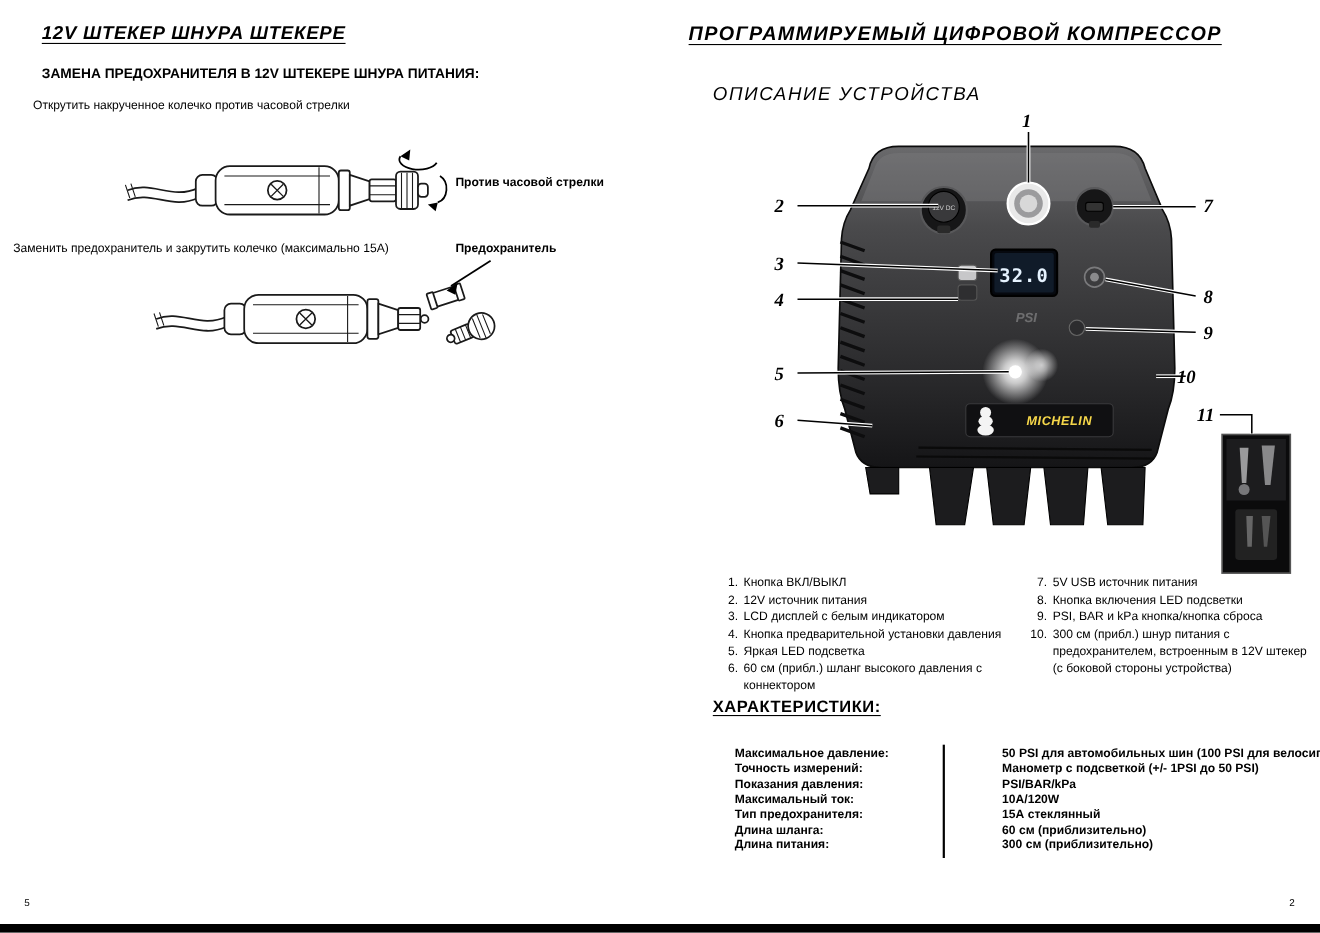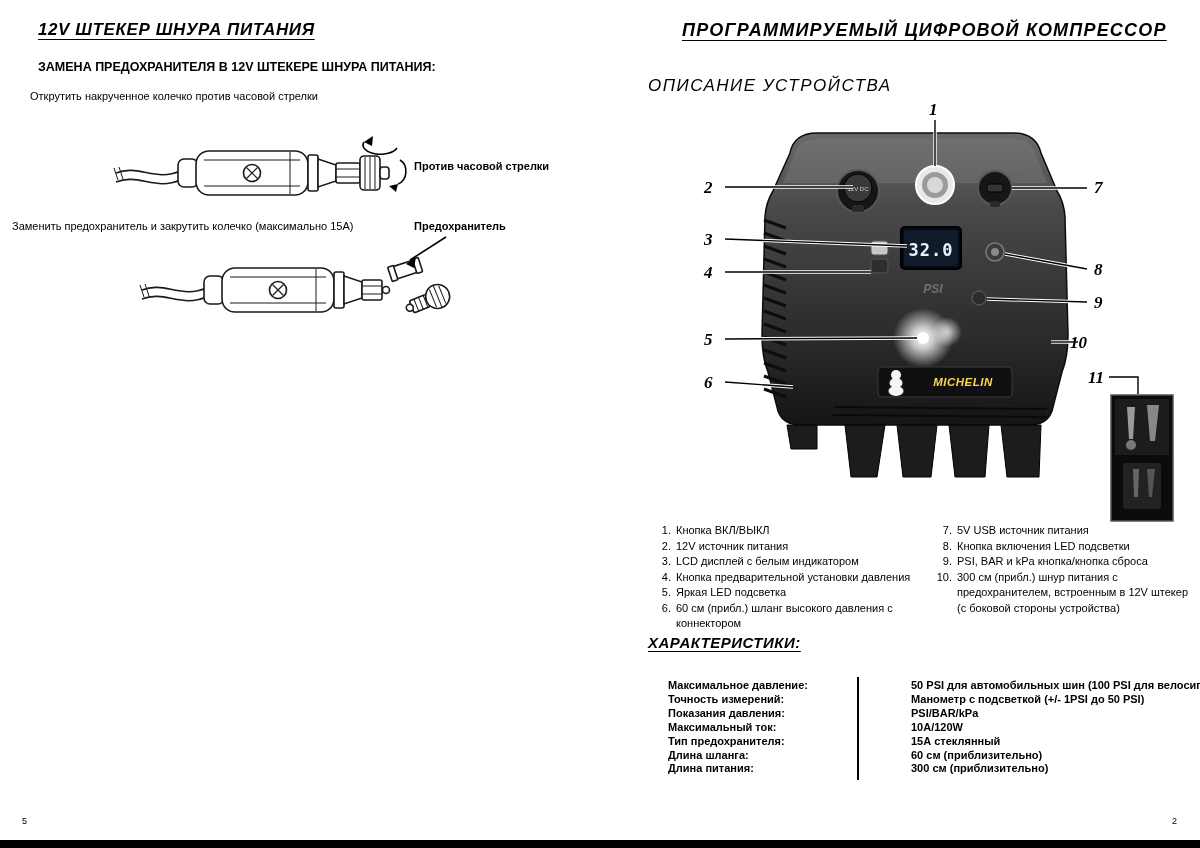--- a/index.html
+++ b/index.html
@@ -13,21 +13,21 @@
     font-size:17px; font-weight:bold; font-style:italic;
     text-decoration:underline; text-underline-offset:4px;
     letter-spacing:0.6px; white-space:nowrap;
   }
   .title-lg { font-size:18px; letter-spacing:1.2px; }
   .subtitle { font-size:12.5px; font-weight:bold; white-space:nowrap; }
   .step { font-size:11px; font-weight:normal; white-space:nowrap; }
   .small-label { font-size:11px; font-weight:bold; white-space:nowrap; }
   .desc-heading { font-size:17px; font-style:italic; letter-spacing:1.5px; white-space:nowrap; }
   .specs-heading {
-    font-size:15px; font-weight:bold; font-style:italic;
+    font-size:15px; font-weight:bold; 
     text-decoration:underline; text-underline-offset:3px; letter-spacing:0.5px; white-space:nowrap;text-align:center;
   }
   .callout {
     position:absolute; font-size:17px; font-weight:bold; font-style:italic;
     font-family:"Liberation Serif", serif;
   }
   .items { position:absolute; }
   .item { display:flex; font-size:11px; line-height:15.5px; }
   .item .num { flex:none; width:24px; text-align:right; padding-right:5px; }
   .item .txt { flex:1; }
@@ -35,21 +35,21 @@
   .spec-row { display:flex; font-size:11px; font-weight:bold; line-height:13.9px; }
   .spec-label { flex:none; width:226px; }
   .spec-value { padding-left:17px; white-space:nowrap; }
   .divider { position:absolute; left:857px; top:677px; width:1.5px; height:103px; background:#000; }
   .footer-bar { position:absolute; left:0; bottom:0; width:1200px; height:8px; background:#000; }
   .page-num { position:absolute; font-size:9px; }
 </style>
 </head>
 <body>
 
-<div class="abs title" style="left:38px;top:20px">12V  ШТЕКЕР ШНУРА ПИТАНИЯ</div>
+<div class="abs title" style="left:38px;top:20px">12V  ШТЕКЕР ШНУРА ШТЕКЕРЕ</div>
 <div class="abs subtitle" style="left:38px;top:60px">ЗАМЕНА ПРЕДОХРАНИТЕЛЯ В 12V ШТЕКЕРЕ ШНУРА ПИТАНИЯ:</div>
 <div class="abs step" style="left:30px;top:90px">Открутить накрученное колечко против часовой стрелки</div>
 
 <svg class="abs" style="left:112px;top:126px" width="300" height="100" viewBox="0 0 300 100">
   <g fill="#fff" stroke="#1a1a1a" stroke-width="1.6">
     <path d="M4,47 C26,38 44,56 68,45" fill="none"></path>
     <path d="M4,56 C26,47 44,65 68,54" fill="none"></path>
     <path d="M2,42 l4,12 M7,41 l4,12" stroke-width="1" fill="none"></path>
     <rect x="66" y="33" width="20" height="28" rx="6"></rect>
     <rect x="84" y="25" width="112" height="44" rx="13"></rect>
@@ -101,21 +101,21 @@
       <path d="M277,60 V73 M282,60 V73 M287,60 V73" fill="none" stroke-width="1"></path>
       <circle cx="300" cy="66.5" r="12"></circle>
       <path d="M295,57 V76 M300,55 V78 M305,57 V76" fill="none" stroke-width="1"></path>
       <circle cx="270" cy="66.5" r="3.5"></circle>
     </g>
   </g>
   <line x1="308" y1="4" x2="272" y2="27" stroke="#000" stroke-width="1.6"></line>
   <path d="M268,31 l10,-7 l-2,11 z" fill="#000"></path>
 </svg>
 
-<div class="abs title title-lg" style="left:682px;top:20px">ПРОГРАММИРУЕМЫЙ ЦИФРОВОЙ КОМПРЕССОР</div>
+<div class="abs title title-lg" style="left:626px;top:20px">ПРОГРАММИРУЕМЫЙ ЦИФРОВОЙ КОМПРЕССОР</div>
 <div class="abs desc-heading" style="left:648px;top:76px">ОПИСАНИЕ УСТРОЙСТВА</div>
 
 <svg class="abs" style="left:695px;top:95px" width="490" height="445" viewBox="0 0 490 445">
   <defs>
     <linearGradient id="bodyGrad" x1="0" y1="0" x2="0" y2="1">
       <stop offset="0" stop-color="#6a6a6c"></stop>
       <stop offset="0.25" stop-color="#4a4a4c"></stop>
       <stop offset="0.7" stop-color="#2b2b2d"></stop>
       <stop offset="1" stop-color="#151517"></stop>
     </linearGradient>

